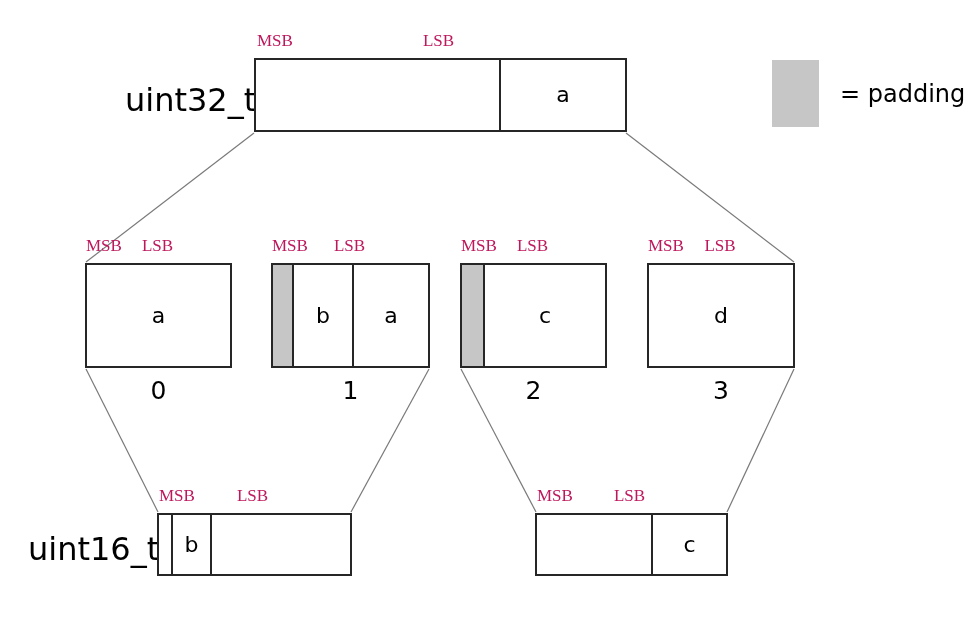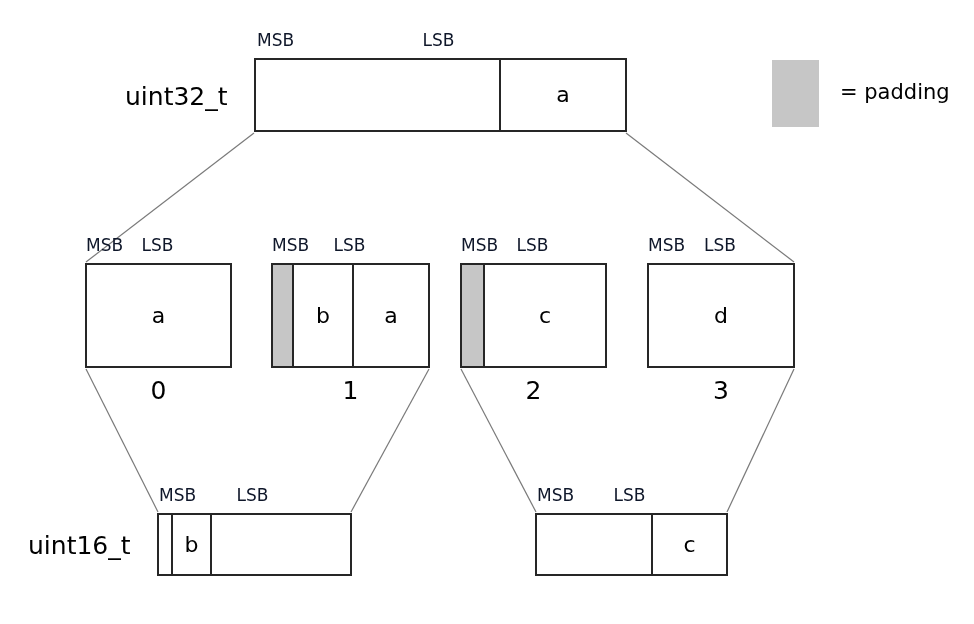--- a/index.html
+++ b/index.html
@@ -53,50 +53,51 @@
   }
   .cell.pad {
     background: #c6c6c6;
   }
   
   .edge-label {
     position: absolute;
     font-size: 17px;
     line-height: 1;
     white-space: nowrap;
-    color: #0f172a;
+    color: #be185d;
+    font-family: Liberation Serif, serif;
   }
   .edge-label.right {
     text-align: center;
   }
   
   .type-label {
     position: absolute;
-    font-size: 25px;
+    font-size: 32px;
     line-height: 1;
     white-space: nowrap;
     color: #000000;
   }
   
   .index-label {
     position: absolute;
     font-size: 25px;
     line-height: 1;
     text-align: center;
     color: #000000;
   }
   
   #legend-swatch {
     position: absolute;
     box-sizing: border-box;
     background: #c6c6c6;
   }
   #legend-text {
     position: absolute;
-    font-size: 21px;
+    font-size: 24px;
     line-height: 1;
     white-space: nowrap;
     color: #000000;
   }
 </style>
 </head>
 <body>
 
 <div id="stage">
 

